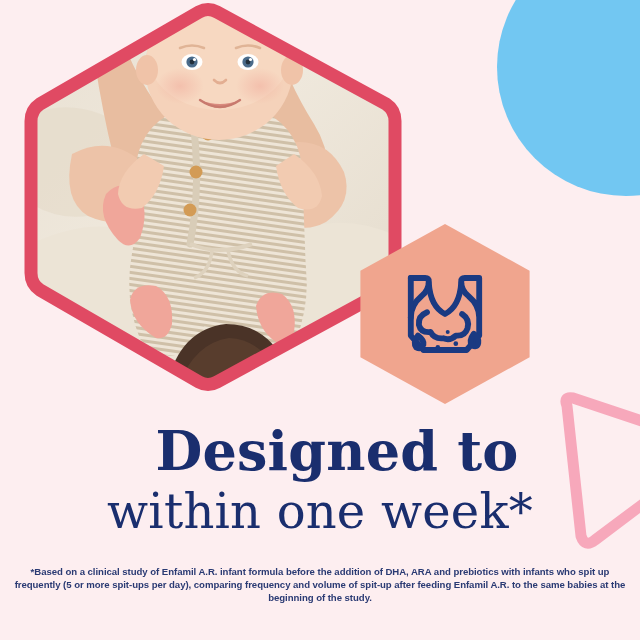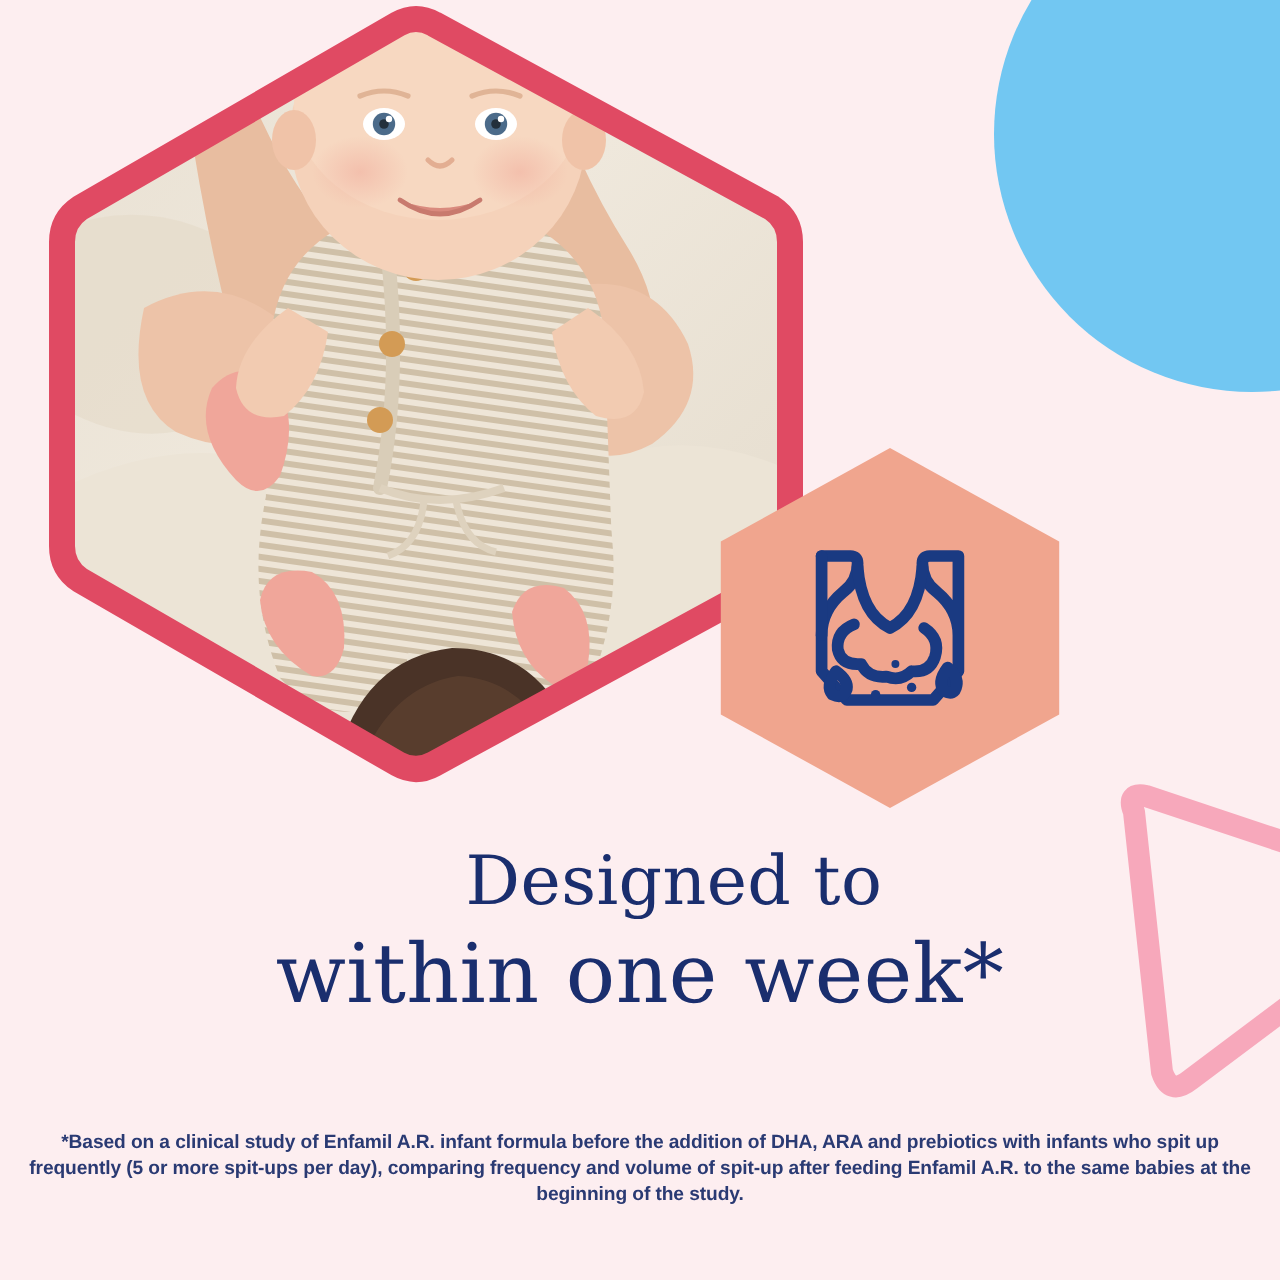--- a/index.html
+++ b/index.html
@@ -67,37 +67,37 @@
     position:absolute;
     left:0;
     top:424px;
     width:640px;
     text-align:center;
     color:#1a2e6e;
     line-height:1.0;
   }
   .hl-line1 {
     font-family:"DejaVu Serif", serif;
-    font-size:34px;
-    font-weight:400;
+    font-size:54px;
+    font-weight:700;
     letter-spacing:0.2px;
     display:block;
     padding-left:34px;
   }
   .hl-line2 {
     font-family:"DejaVu Serif", serif;
     font-size:43px;
     font-weight:700;
     letter-spacing:0.6px;
     display:block;
     margin-top:11px;
   }
   .hl-line3 {
     font-family:"DejaVu Serif", serif;
-    font-size:41px;
+    font-size:48px;
     font-weight:400;
     letter-spacing:0.2px;
     display:block;
     margin-top:9px;
   }
 
   
   .footnote {
     position:absolute;
     left:8px;

